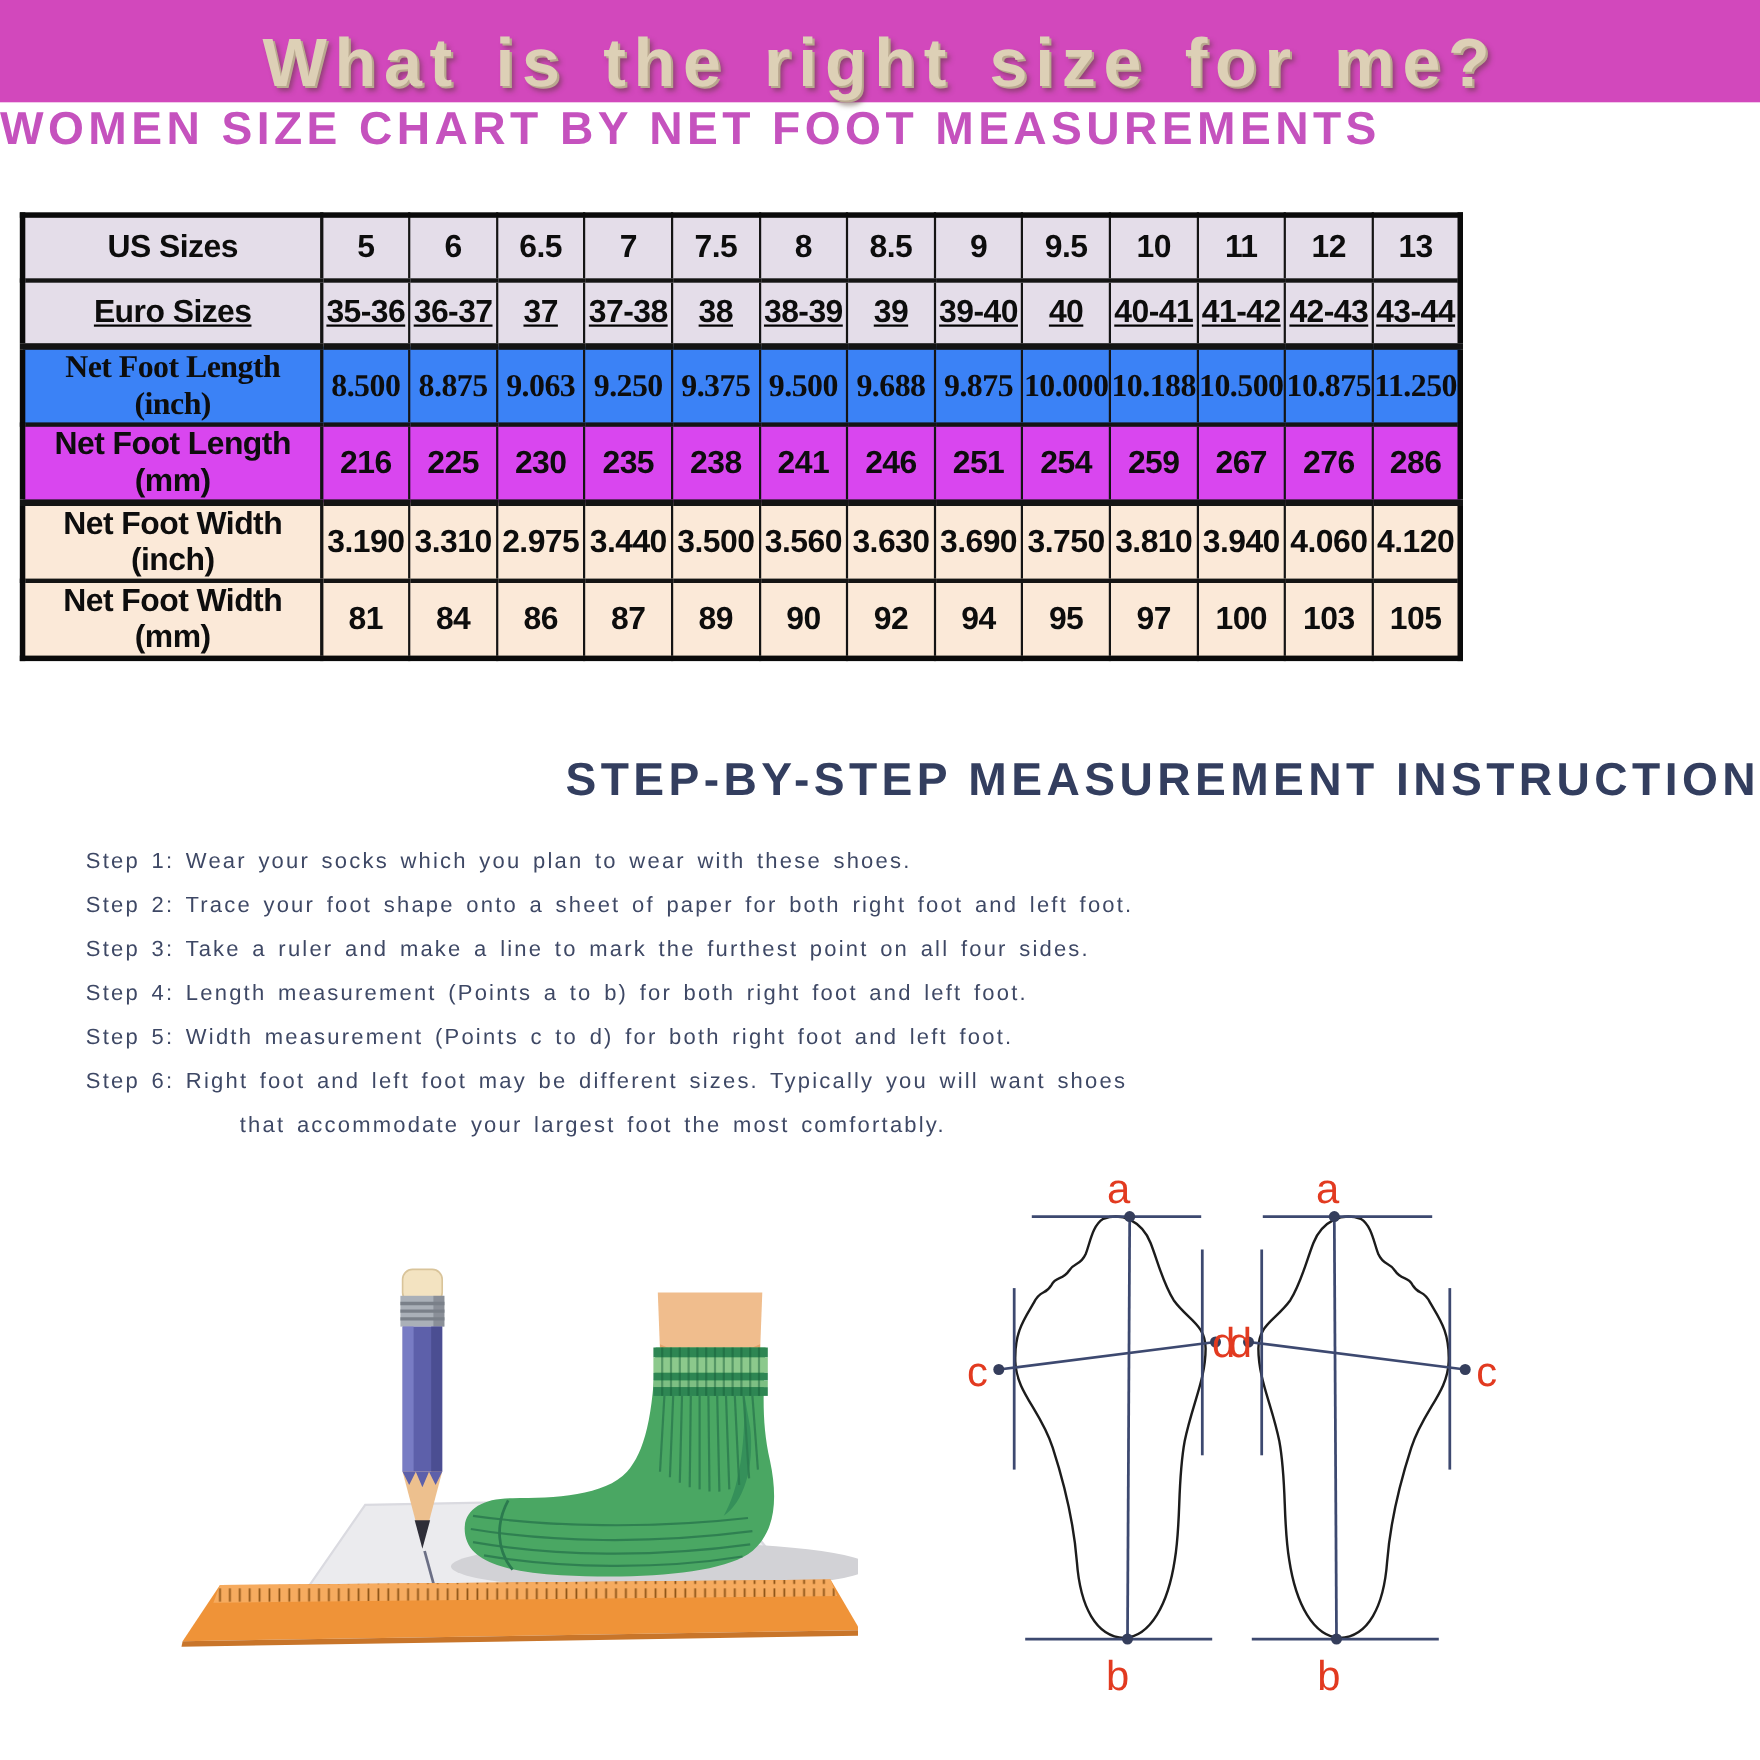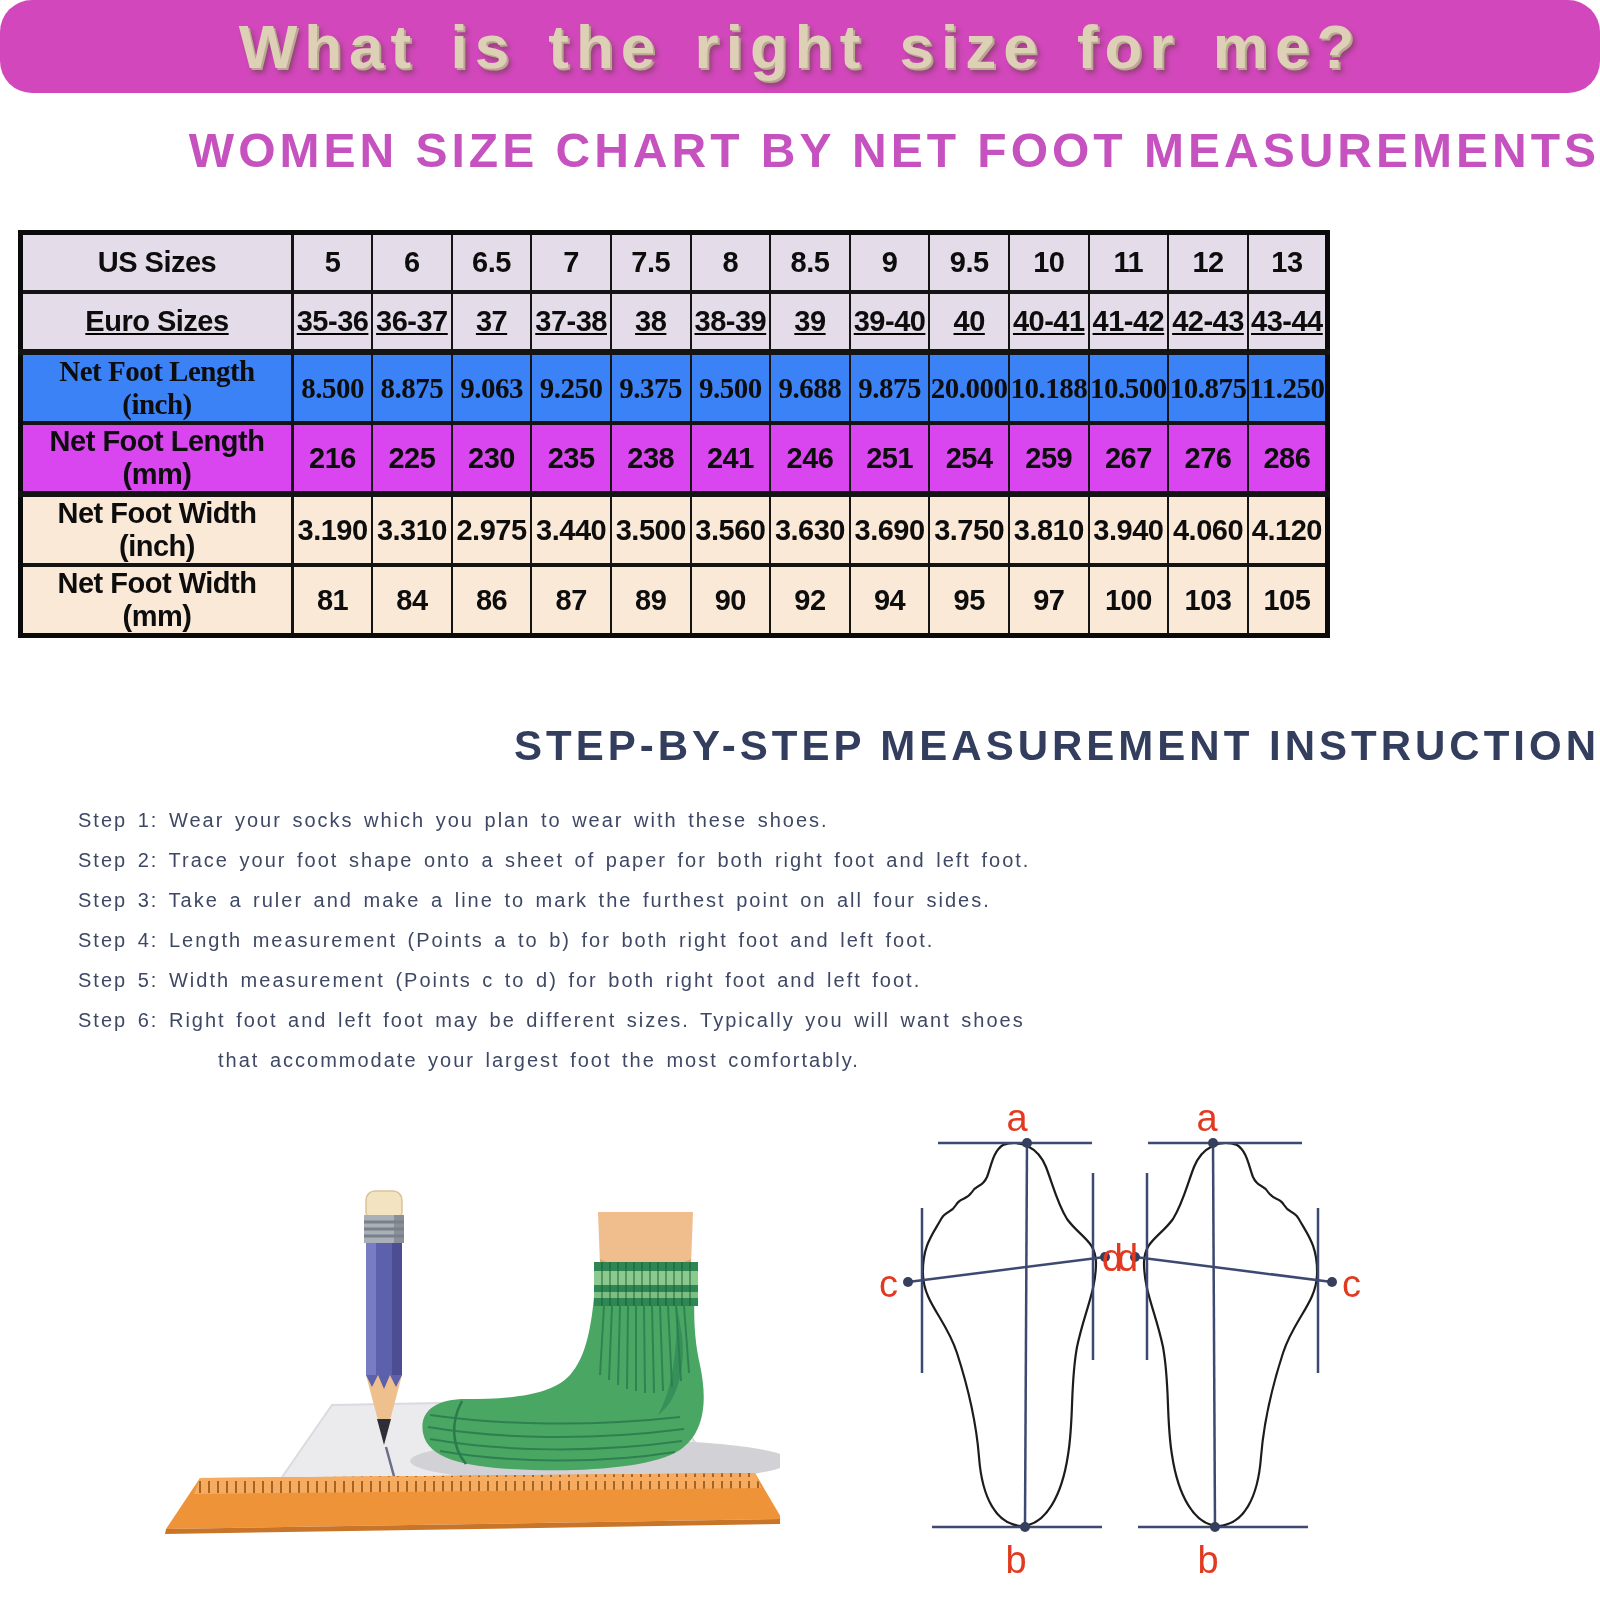--- a/index.html
+++ b/index.html
@@ -1,28 +1,28 @@
 <!DOCTYPE html>
 <html><head>
 <meta charset="utf-8">
 <style>
   html,body{margin:0;padding:0;background:#ffffff;}
   body{width:1600px;height:1600px;overflow:hidden;font-family:"Liberation Sans",sans-serif;position:relative;}
 
   
-  .banner{height:93px;background:#d248bc;display:flex;align-items:center;justify-content:center;border-radius:32px;}
+  .banner{height:93px;background:#d248bc;display:flex;align-items:flex-end;justify-content:center;}
   .banner-title{
     font-size:62px;font-weight:bold;color:#ddd0b6;letter-spacing:7px;word-spacing:8px;
     text-shadow:2px 2px 0 #b9a88f, 4px 5px 5px rgba(80,55,45,.5);
     white-space:nowrap;
   }
 
   
   .subtitle{
-    margin-top:30px;text-align:right;font-size:48px;font-weight:bold;color:#c552be;
+    text-align:left;font-size:42px;font-weight:bold;color:#c552be;
     letter-spacing:4px;white-space:nowrap;
   }
 
   
   table.size-table{
     border-collapse:collapse;margin:52px 18px 0 18px;width:1312px;table-layout:fixed;
     border:5px solid #0a0a0a;
   }
   table.size-table td{
     border:2px solid #141414;border-top-width:3px;border-bottom-width:3px;
@@ -105,21 +105,21 @@
       <tr style="background: #3b82f6; font-family: Liberation Serif, serif;">
         <td class="rowlabel">Net Foot Length (inch)</td>
         <td>8.500</td>
         <td>8.875</td>
         <td>9.063</td>
         <td>9.250</td>
         <td>9.375</td>
         <td>9.500</td>
         <td>9.688</td>
         <td>9.875</td>
-        <td>20.000</td>
+        <td>10.000</td>
         <td>10.188</td>
         <td>10.500</td>
         <td>10.875</td>
         <td>11.250</td>
       </tr>
       <tr style="background: #d946ef;">
         <td class="rowlabel">Net Foot Length (mm)</td>
         <td>216</td>
         <td>225</td>
         <td>230</td>

